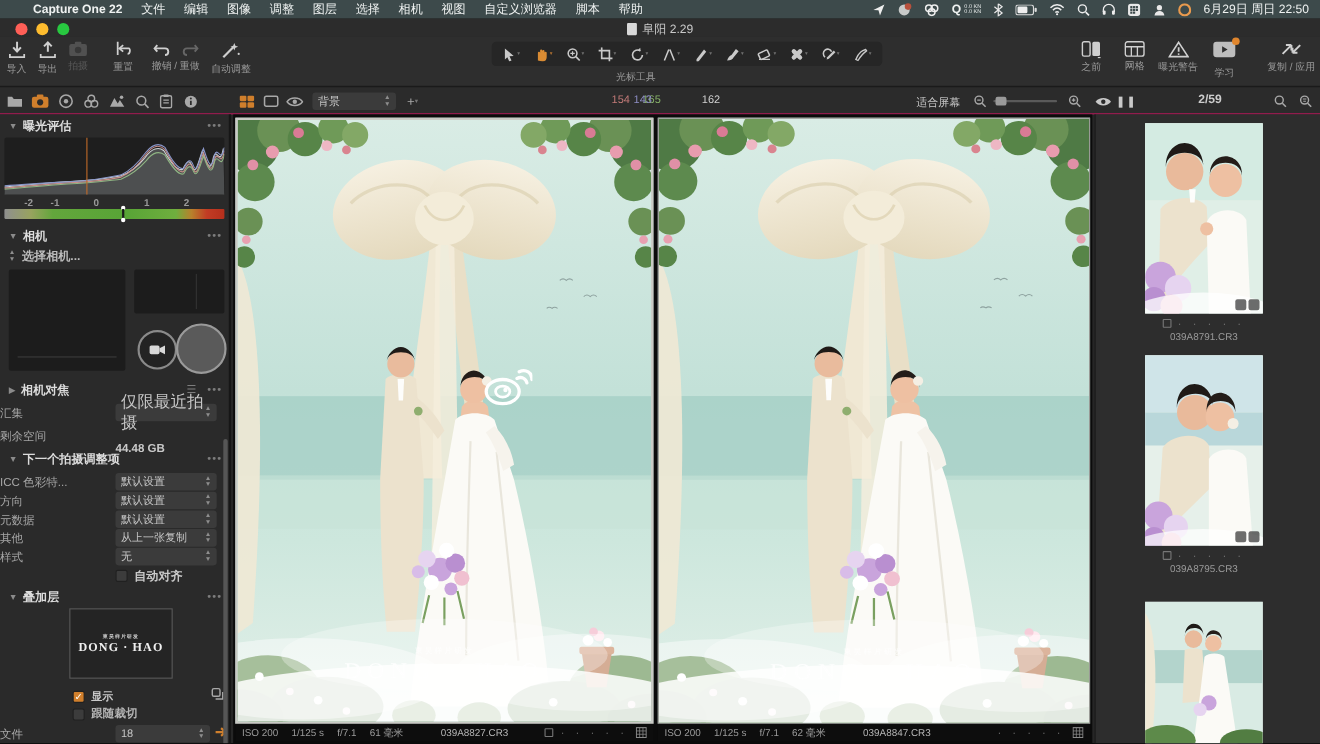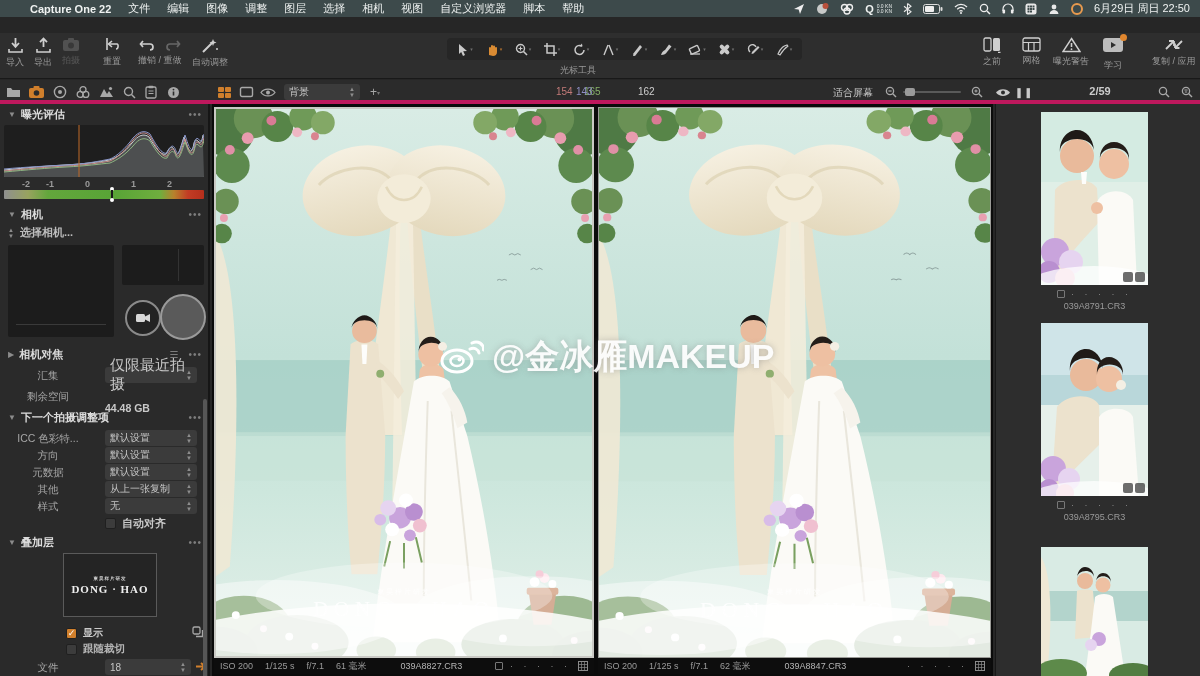--- a/index.html
+++ b/index.html
@@ -30,33 +30,33 @@
   .toolbar { position:absolute; left:0; top:16px; width:1200px; height:46px; background:#2e2e2e; border-bottom:1px solid #191919; }
   .tbtn { position:absolute; display:flex; flex-direction:column; align-items:center; gap:2px; color:#b8b8b8; }
   .tlabel { font-size:9px; color:#9a9a9a; white-space:nowrap; }
   .dim { opacity:.38; }
   .tools-strip { position:absolute; left:447px; top:5px; display:flex; gap:5px; align-items:center; background:#262626; border-radius:4px; padding:2px 6px; }
   .tool { width:24px; height:18px; display:flex; align-items:center; justify-content:center; gap:1px; border-radius:3px; }
   .tool .dn { color:#6f6f6f; font-size:5px; }
   .learn-badge { position:absolute; right:-3px; top:-3px; width:7px; height:7px; border-radius:50%; background:#e0862e; }
 
   
-  .subbar { position:absolute; left:0; top:63px; width:1200px; height:24px; background:#2b2b2b; border-bottom:4px solid #be185d; }
+  .subbar { position:absolute; left:0; top:63px; width:1200px; height:24px; background:#2b2b2b; border-bottom:1px solid #be185d; }
   .sico { position:absolute; top:3px; width:18px; height:18px; display:flex; align-items:center; justify-content:center; }
   .dd { background:#3b3b3b; border-radius:3px; display:flex; align-items:center; justify-content:space-between; padding:0 5px; font-size:10px; color:#c6c6c6; height:16px; }
   .st { color:#8e8e8e; font-size:6px; line-height:6px; display:flex; flex-direction:column; }
   .rgbv { position:absolute; top:6px; font-size:10px; }
 
   
   .leftpanel { position:absolute; left:0; top:87px; width:210px; height:572px; background:#2a2a2a; border-right:2px solid #161616; overflow:hidden; }
   .shead { position:absolute; left:0; width:210px; height:15px; display:flex; align-items:center; padding:0 8px; gap:5px; }
   .shead .chev { color:#8b8b8b; font-size:8px; }
   .shead .stitle { color:#dcdcdc; font-size:11px; font-weight:bold; }
   .shead .more { margin-left:auto; color:#7d7d7d; font-size:10px; letter-spacing:1px; }
-  .plabel { position:absolute; font-size:10.5px; color:#a6a6a6; text-align:center; width:96px; left:0; }
+  .plabel { position:absolute; font-size:10.5px; color:#a6a6a6; text-align:left; width:96px; left:0; }
   .pval { font-size:10.5px; color:#c9c9c9; }
   .pdd { position:absolute; left:105px; width:92px; height:16px; }
   .chkbox { width:11px; height:11px; border-radius:2px; background:#3c3c3c; border:1px solid #202020; display:inline-flex; align-items:center; justify-content:center; }
   .chk-on { background:#d07f2c; color:#fff; font-size:9px; }
   .scrollbar { position:absolute; left:203px; top:295px; width:4px; height:290px; background:#565656; border-radius:2px; }
 
   
   .viewer { position:absolute; left:212px; top:87px; width:781px; height:572px; background:#0b0b0b; }
   .photo-card { position:absolute; top:3px; }
   .photo-frame { border:1px solid #c9c9c4; background:#cfe6df; overflow:hidden; }
@@ -313,20 +313,29 @@
           <svg width="12" height="12" viewBox="0 0 12 12">
             <circle cx="6" cy="6" r="5" fill="none" stroke="#e89a4e" stroke-width="2"></circle>
           </svg>
         </span>
       <span class="clock">6月29日 周日 22:50</span>
     </span>
   </div>
 
   <div class="window">
 
+    <div class="titlebar">
+      <span class="tl" style="left:14px;background:#ff5f57"></span>
+      <span class="tl" style="left:33px;background:#febc2e"></span>
+      <span class="tl" style="left:52px;background:#28c840"></span>
+      <span class="wtitle">
+          <span class="doc-ico"></span>
+          <span>阜阳 2.29</span>
+        </span>
+    </div>
 
     <div class="toolbar">
       <div class="tbtn" style="left:6px;top:4px">
         <svg width="17" height="17" viewBox="0 0 17 17">
             <path d="M8.5,1 L8.5,9 M5,6 L8.5,9.8 L12,6" stroke="#cfcfcf" stroke-width="1.8" fill="none"></path>
             <path d="M2,12 L2,15 L15,15 L15,12" stroke="#cfcfcf" stroke-width="1.6" fill="none"></path>
           </svg>
         <span class="tlabel">导入</span>
       </div>
       <div class="tbtn" style="left:34px;top:4px">
@@ -848,21 +857,20 @@
         </div>
       </div>
 
       <div class="viewer-mark">
         <svg width="44" height="36" viewBox="0 0 44 36">
           <ellipse cx="17" cy="22" rx="15" ry="11" fill="none" stroke="#ffffff" stroke-width="3"></ellipse>
           <ellipse cx="17" cy="22" rx="6.5" ry="5" fill="none" stroke="#ffffff" stroke-width="2.5"></ellipse>
           <circle cx="19.5" cy="20.5" r="2" fill="#ffffff"></circle>
           <path d="M30,10 C34,8 38,10 39,14 M32,4 C38,1 44,5 43.5,11" fill="none" stroke="#ffffff" stroke-width="3" stroke-linecap="round"></path>
         </svg>
-        <span>@金冰雁MAKEUP</span>
       </div>
     </div>
 
     <div class="browser">
 
       <div class="thumb" style="top:8px">
         <div class="tframe" style="height:173px">
           <svg width="107" height="173" viewBox="0 0 107 173">
             <rect width="107" height="173" fill="#e0efe7"></rect>
             <rect y="0" width="107" height="70" fill="#d4ebe2"></rect>

